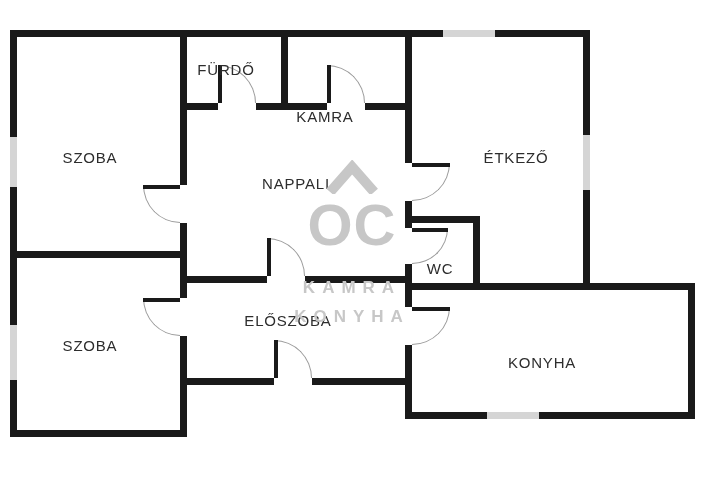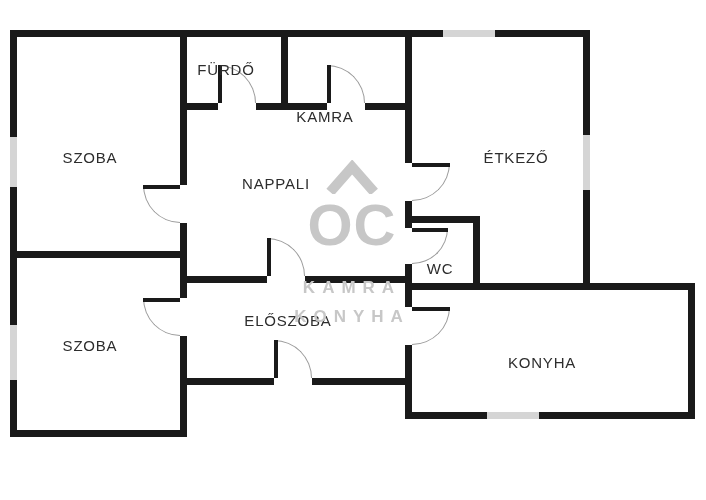--- a/index.html
+++ b/index.html
@@ -112,21 +112,21 @@
   </div>
   <div class="door br" style="left:412px;top:307px;width:38px;height:38px;">
     <div class="arc"></div>
       <div class="leaf"></div>
   </div>
 
   <div class="room-label" style="left:90px;top:157px;">SZOBA</div>
   <div class="room-label" style="left:226px;top:69px;">FÜRDŐ</div>
   <div class="room-label" style="left:325px;top:68px;margin-top:48px;">KAMRA</div>
   <div class="room-label" style="left:502px;top:157px;padding-left:28px;">ÉTKEZŐ</div>
-  <div class="room-label" style="left:276px;top:183px;text-align:right;">NAPPALI</div>
+  <div class="room-label" style="left:296px;top:183px;text-align:right;">NAPPALI</div>
   <div class="room-label" style="left:440px;top:268px;">WC</div>
   <div class="room-label" style="left:90px;top:345px;">SZOBA</div>
   <div class="room-label" style="left:288px;top:320px;">ELŐSZOBA</div>
   <div class="room-label" style="left:542px;top:352px;margin-top:10px;">KONYHA</div>
 
   <div class="watermark">
     <svg class="wm-roof" width="54" height="34" viewBox="0 0 54 34">
       <polyline points="5,32 27,7 49,32" fill="none" stroke-width="10"></polyline>
     </svg>
     <div class="wm-oc">OC</div>

